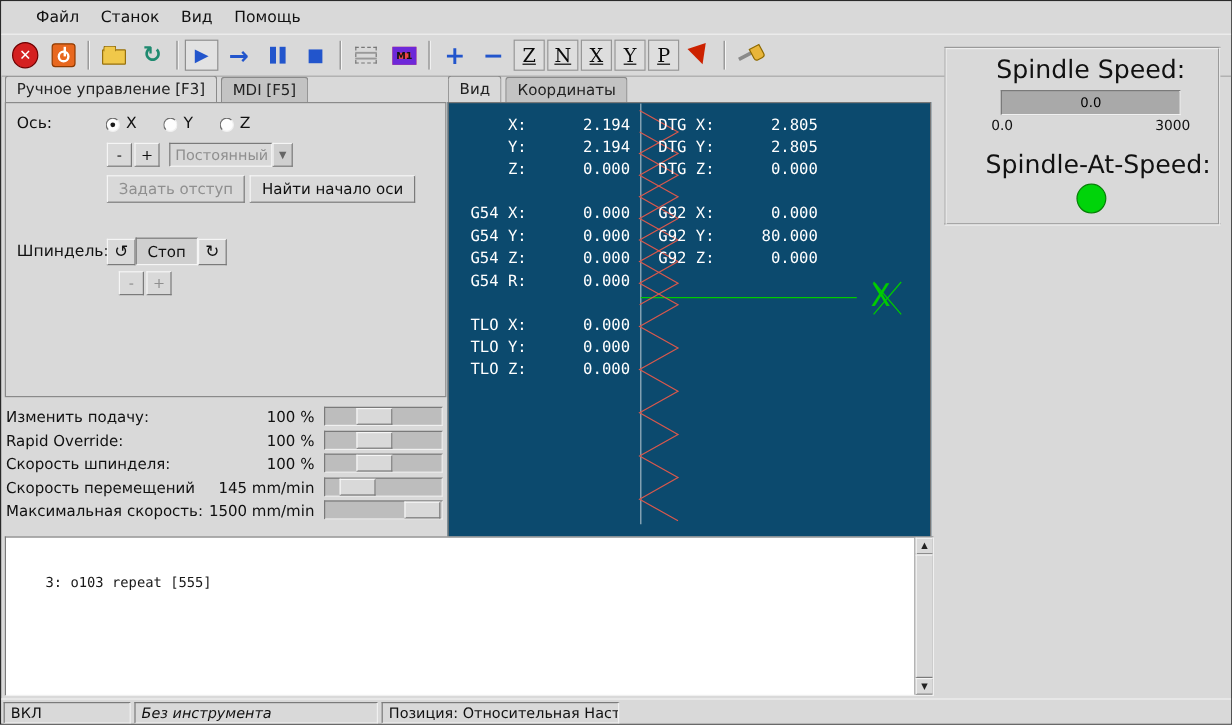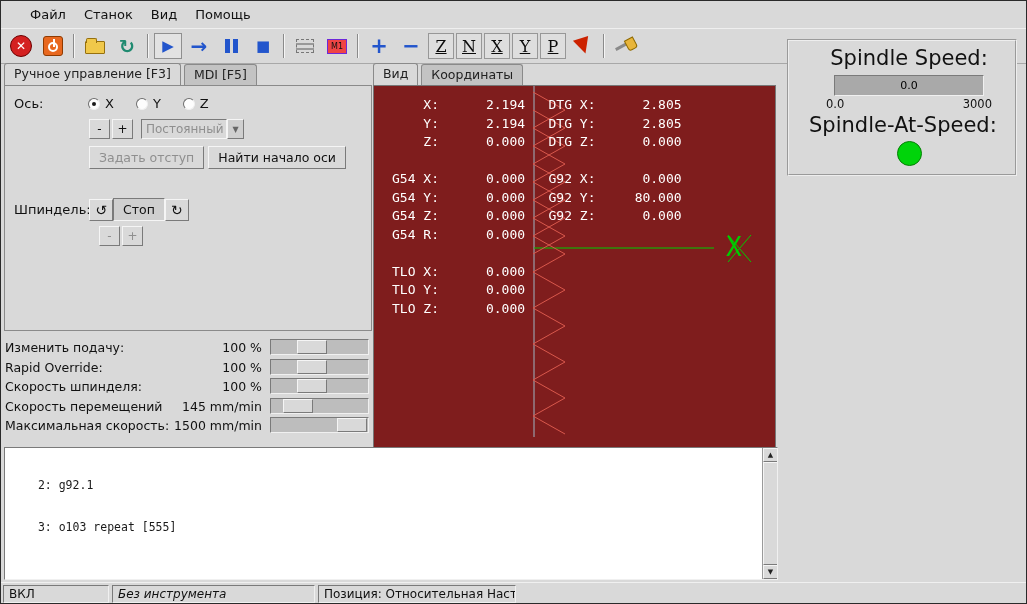--- a/index.html
+++ b/index.html
@@ -28,21 +28,21 @@
   .folder { width: 20px; height: 13px; background: #f0c84a; border: 1px solid #96700e; border-radius: 1px; position: relative; margin-top:3px;}
   .folder:before { content:""; position:absolute; top:-4px; left:0; width:9px; height:4px; background:#f0c84a; border:1px solid #96700e; border-bottom:none; border-radius:2px 2px 0 0; }
   .reload-glyph { font-size: 19px; font-weight: bold; color: #1f8a70; line-height: 1; }
   .run-glyph  { color: #2255cc; font-size: 15px; line-height:1; }
   .step-glyph { color: #2255cc; font-size: 20px; font-weight: bold; line-height:1; }
   .pause-bars { display: flex; gap: 3px; }
   .pause-bars span { width: 5px; height: 14px; background: #2255cc; }
   .stop-glyph { color: #2255cc; font-size: 15px; line-height:1; }
   .skip-box { width: 18px; height: 14px; border: 1px dashed #777; background:
       repeating-linear-gradient(to bottom, transparent 0 3px, #999 3px 5px); }
-  .m1-box { width: 20px; height: 15px; border: 1px solid #6d28d9; background: #ef4444; font-size: 8px; font-weight: normal;
+  .m1-box { width: 20px; height: 15px; border: 5px solid #6d28d9; background: #ef4444; font-size: 8px; font-weight: bold;
             display:flex; align-items:center; justify-content:center; }
   .zoom-glyph { color: #2255cc; font-size: 21px; font-weight: bold; line-height: 1; }
   .view-letter { font-family: "DejaVu Serif","Liberation Serif",serif; font-size: 16px; color: #0a0a0a;
                  text-decoration: underline; }
   .tbtn.view { border: 1px solid #979797; width: 26px; height: 26px; background:#dedede; }
   .rotate-cone { width: 0; height: 0; border-left: 8px solid transparent; border-right: 8px solid transparent;
                  border-top: 16px solid #cc2200; transform: rotate(-18deg); }
   .broom { position: relative; width: 24px; height: 22px; }
   .broom .b-handle { position:absolute; left:2px; top:10px; width:13px; height:3px; background:#8a8a8a; transform:rotate(-28deg); }
   .broom .b-head { position:absolute; right:1px; top:3px; width:10px; height:12px; background:#e8b53a;
@@ -89,36 +89,36 @@
   .ov-row { position: relative; height: 19.5px; }
   .ov-label { position: absolute; left: 1px; top: 2px; font-size: 12.5px; }
   .ov-value { position: absolute; right: 110px; top: 2px; font-size: 12.5px; }
   .slider { position: absolute; left: 266px; top: 1px; width: 99px; height: 16px;
             background: #bdbdbd; border: 1px solid; border-color: #7a7a7a #f0f0f0 #f0f0f0 #7a7a7a; }
   .slider .handle { position: absolute; top: 0; width: 30px; height: 14px; background: #d9d9d9;
             border: 1px solid; border-color: #f5f5f5 #7a7a7a #7a7a7a #f5f5f5; }
   .h-mid { left: 26px; } .h-low { left: 12px; } .h-high { left: 66px; }
   
   .center-col { position: absolute; left: 372px; top: 62px; width: 405px; }
-  .preview-box { border: 1px solid #777; background: #7f1d1d; width: 403px; height: 414px; position: relative; overflow: hidden; }
+  .preview-box { border: 1px solid #777; background: #0c4a6e; width: 403px; height: 414px; position: relative; overflow: hidden; }
   .preview-box svg { position: absolute; left: 0; top: 0; }
   .dro { position: absolute; left: 18px; top: 10px; color: #fff;
          font-family: "DejaVu Sans Mono","Liberation Mono",monospace; font-size: 13px; line-height: 18.5px;
          white-space: pre; background: transparent; }
   .x-axis-letter { position: absolute; left: 352px; top: 146px; color: #00cc00; font-size: 26px;
          font-family: "DejaVu Sans Mono","Liberation Mono",monospace; }
   
   .right-col { position: absolute; left: 786px; top: 38px; width: 230px; }
   .spindle-panel { border: 2px groove #eee; background: #d9d9d9; padding: 5px 6px 8px 20px; }
   .sp-title { font-size: 21px; text-align: center; }
   .sp-bar { width: 150px; height: 21px; margin: 5px auto 0 auto; background: #a9a9a9;
             border: 1px solid; border-color: #7a7a7a #f0f0f0 #f0f0f0 #7a7a7a;
             display: flex; align-items: center; justify-content: center; font-size: 11px; color: #000; }
   .sp-scale { width: 166px; margin: 1px auto 0 auto; display: flex; justify-content: space-between; font-size: 11.5px; }
-  .sp-at-title { font-size: 21px; text-align: left; margin-top: 2px; }
+  .sp-at-title { font-size: 21px; text-align: right; margin-top: 14px; }
   .sp-led { width: 25px; height: 25px; border-radius: 50%; background: #00d40a; border: 1px solid #067f06; margin: 4px auto 0 auto; }
   
   .gcode-area { position: absolute; left: 3px; top: 446px; width: 774px; height: 133px; background: #fff;
         border: 1px solid; border-color: #7a7a7a #f0f0f0 #f0f0f0 #7a7a7a; overflow: hidden; }
   .gcode-list { padding: 3px 0 0 26px; font-family: "DejaVu Sans Mono","Liberation Mono",monospace;
         font-size: 11.5px; line-height: 13.9px; color: #1a1a1a; white-space: pre; }
   .gscroll { position: absolute; right: 0; top: 0; width: 15px; height: 131px; background: #c6c6c6; border-left: 1px solid #9a9a9a; }
   .gs-arrow { width: 15px; height: 14px; background: #d9d9d9; border: 1px solid; border-color: #f5f5f5 #7a7a7a #7a7a7a #f5f5f5;
         font-size: 7px; display: flex; align-items: center; justify-content: center; color: #222; }
   .gs-down { position: absolute; bottom: 0; }
@@ -343,21 +343,20 @@
         <span>0.0</span>
         <span>3000</span>
       </div>
       <div class="sp-at-title">Spindle-At-Speed:</div>
       <div class="sp-led"></div>
     </div>
   </div>
 
   <div class="gcode-area">
     <div class="gcode-list">
-      <div class="gline"><span> 2: g92.1</span></div>
       <div class="gline"><span> 3: o103 repeat [555]</span></div>
       
       
       
       
       
       
     </div>
     <div class="gscroll">
       <div class="gs-arrow">▲</div>

